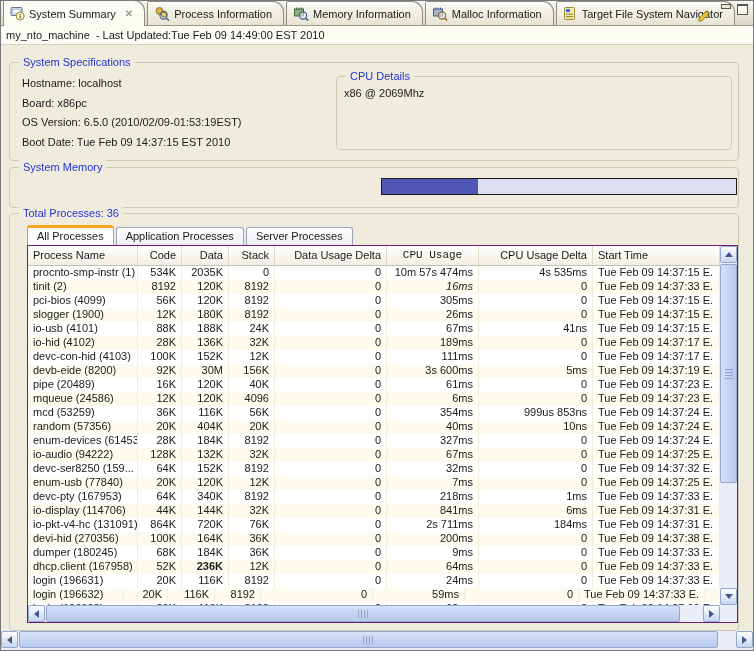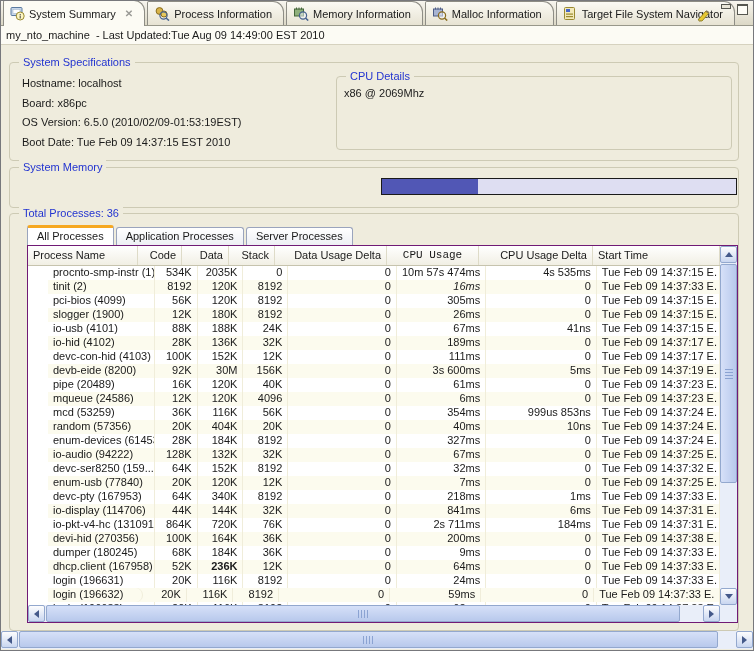--- a/index.html
+++ b/index.html
@@ -50,21 +50,21 @@
   .ptab.active{height:20px;line-height:16px;border-top:3px solid #f6a821;background:#ffffff;z-index:2;}
 
   
   .ptable{position:absolute;left:17px;top:31px;width:711px;height:378px;box-sizing:border-box;
     border:1px solid #701a75;background:#ffffff;}
   .thead{position:absolute;left:0;top:0;width:692px;height:20px;display:flex;box-sizing:border-box;
     background:linear-gradient(#ffffff,#f1efe4);border-bottom:1px solid #c6c3ae;}
   .th{box-sizing:border-box;padding:0 5px;line-height:18px;border-right:1px solid #dedbc8;
     white-space:nowrap;overflow:hidden;}
   .tbody{position:absolute;left:0;top:20px;width:692px;height:339px;overflow:hidden;background:#ffffff;}
-  .tr{display:flex;height:14px;margin-left:20px;}
+  .tr{display:flex;height:14px;}
   .tr:nth-child(even){background:#fcfbee;}
   .td{box-sizing:border-box;padding:0 5px;line-height:13px;border-right:1px solid #f0edda;
     white-space:nowrap;overflow:hidden;}
 
   
   .sb-track{position:absolute;background:#e9eef9;}
   .sb-btn{position:absolute;width:17px;height:17px;box-sizing:border-box;
     background:linear-gradient(#fdfdfe,#c9d6f0);border:1px solid #93a8ce;border-radius:2px;
     display:flex;align-items:center;justify-content:center;}
   .sb-thumb-v{position:absolute;left:0;width:17px;box-sizing:border-box;
@@ -148,21 +148,21 @@
         <path d="M5 13 L9 14 L6.5 15 Z" fill="#b0a060"></path>
         <line x1="13" y1="4" x2="16" y2="6" stroke="#8a7a50" stroke-width="2"></line>
       </svg>
     </div>
     <div class="winbtns">
       <div class="btn-min"></div>
       <div class="btn-max"></div>
     </div>
   </div>
 
-  <div class="infobar">my_nto_machine  - Last Updated:Tue Aug 09 14:49:00 EST 2010</div>
+  <div class="infobar">my_nto_machine  - Last Updated:Tue Feb 09 14:49:00 EST 2010</div>
 
   <div class="groupbox" id="g-spec">
     <span class="gb-title">System Specifications</span>
     <div class="spec-lines">
       <div>Hostname: localhost</div>
       <div>Board: x86pc</div>
       <div>OS Version: 6.5.0 (2010/02/09-01:53:19EST)</div>
       <div>Boot Date: Tue Feb 09 14:37:15 EST 2010</div>
     </div>
     <div id="g-cpu">

